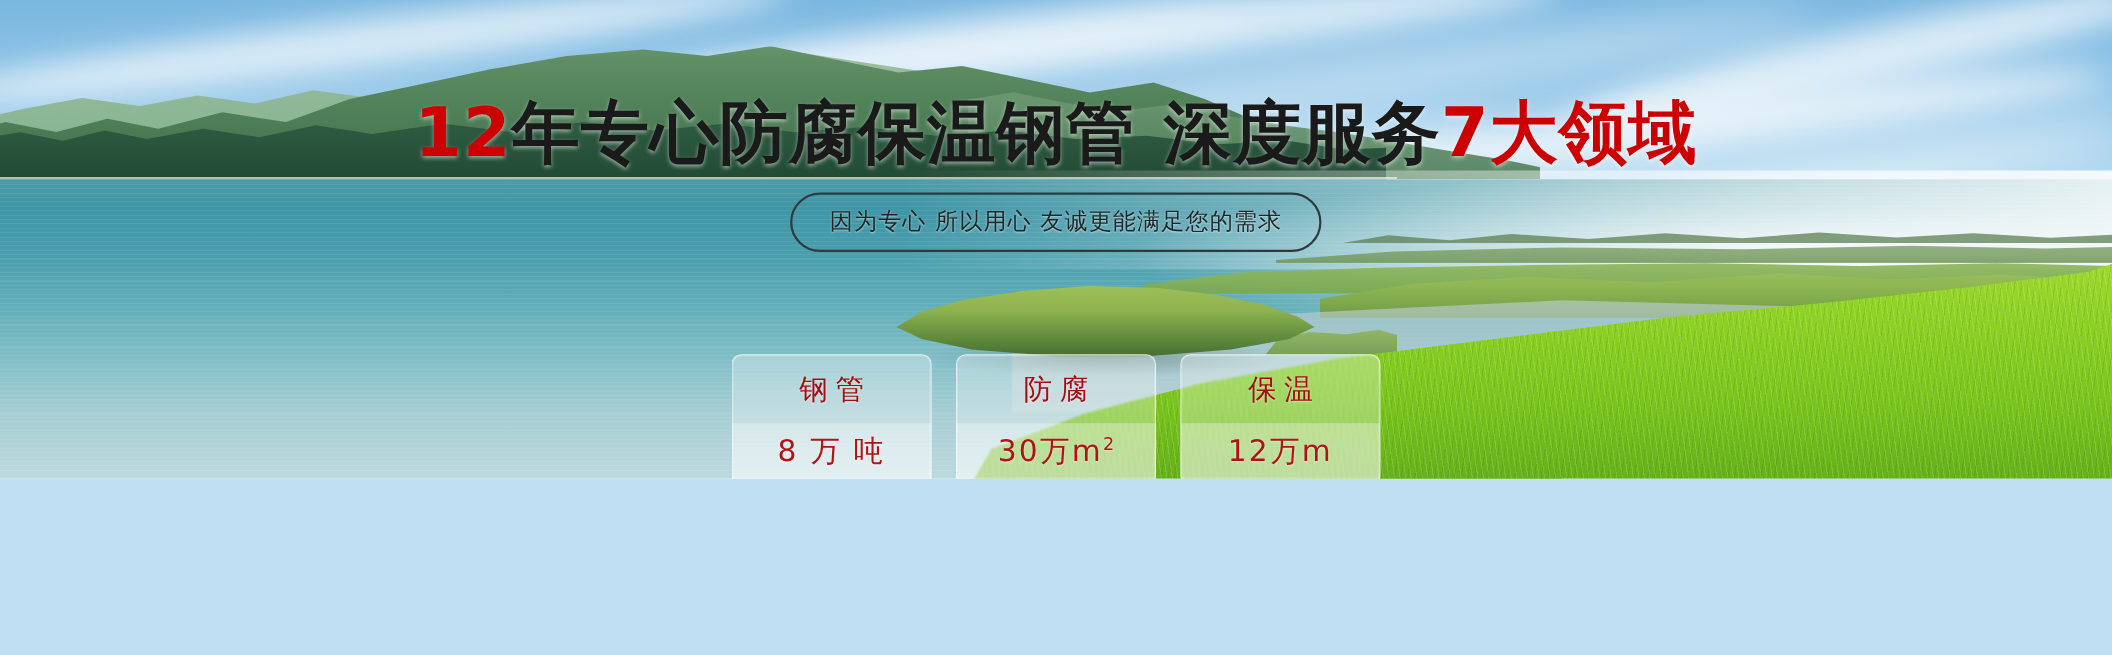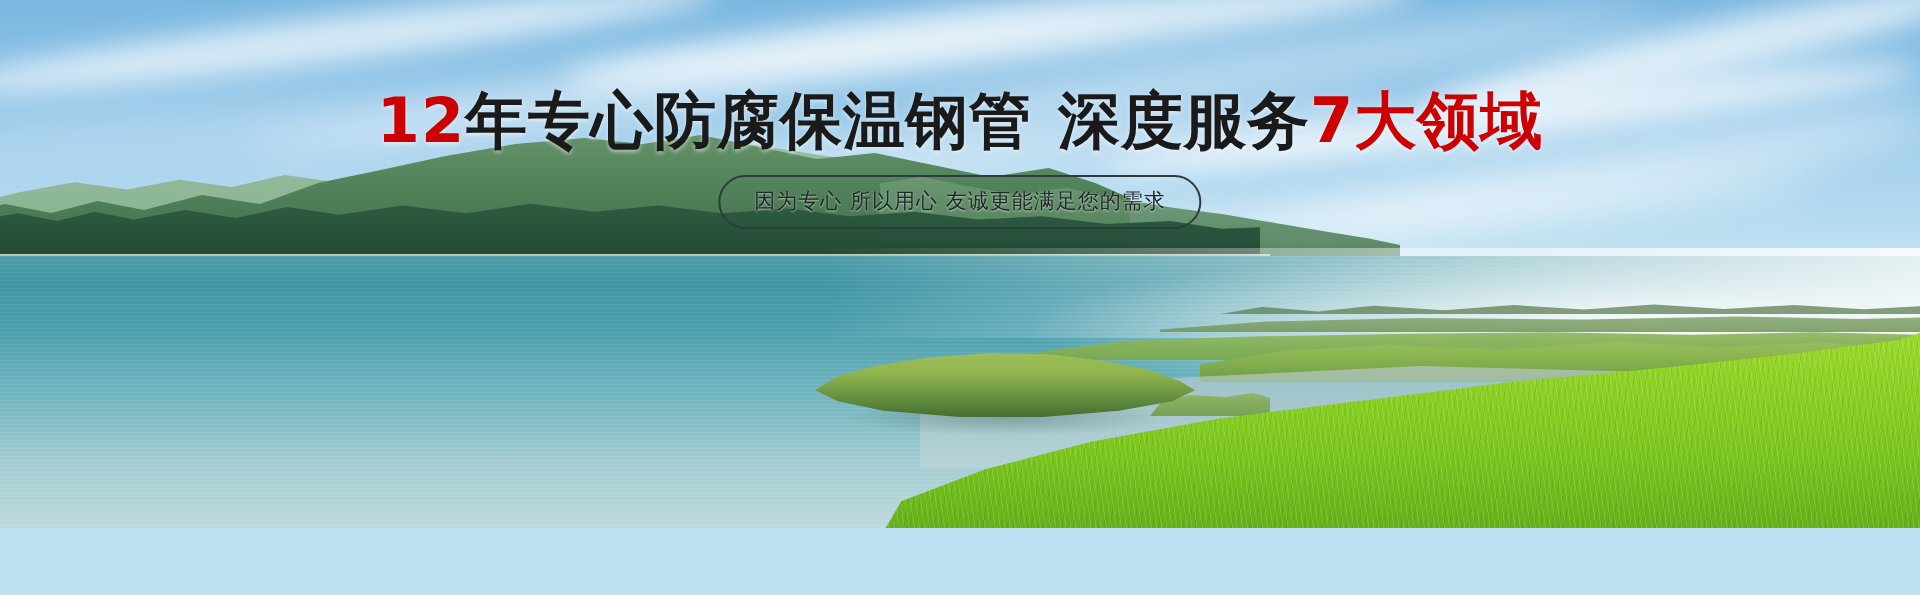--- a/index.html
+++ b/index.html
@@ -5,21 +5,21 @@
 <style>
   html,body{margin:0;padding:0;}
   body{
     width:1920px;height:595px;overflow:hidden;
     font-family:"DejaVu Sans","Liberation Sans",sans-serif;
     background:#bfe0f2;
   }
 
   #banner{
     position:relative;
-    width:1920px;height:528px;
+    width:1920px;height:435px;
     overflow:hidden;
   }
 
   
   .sky{
     position:absolute;inset:0;
     background:
       linear-gradient(to bottom,
         #7ab7e0 0%,
         #8cc2e6 14%,
@@ -353,15 +353,39 @@
   <div class="content">
 
     <div class="headline">
       <span class="accent">12</span><span>年专心防腐保温钢管</span><span class="gap"></span><span>深度服务</span><span class="accent">7</span><span class="accent">大领域</span>
     </div>
 
     <div class="pill">
       <span>因为专心 所以用心  友诚更能满足您的需求</span>
     </div>
 
+    <div class="cards">
+
+      <div class="card">
+        <div class="label">钢管</div>
+        <div class="value">
+          <span>8 万 吨</span>
+        </div>
+      </div>
+
+      <div class="card">
+        <div class="label">防腐</div>
+        <div class="value">
+          <span>30万m</span><sup>2</sup>
+        </div>
+      </div>
+
+      <div class="card">
+        <div class="label">保温</div>
+        <div class="value">
+          <span>12万m</span>
+        </div>
+      </div>
+
+    </div>
 
   </div>
 </div>
 
 </body></html>

